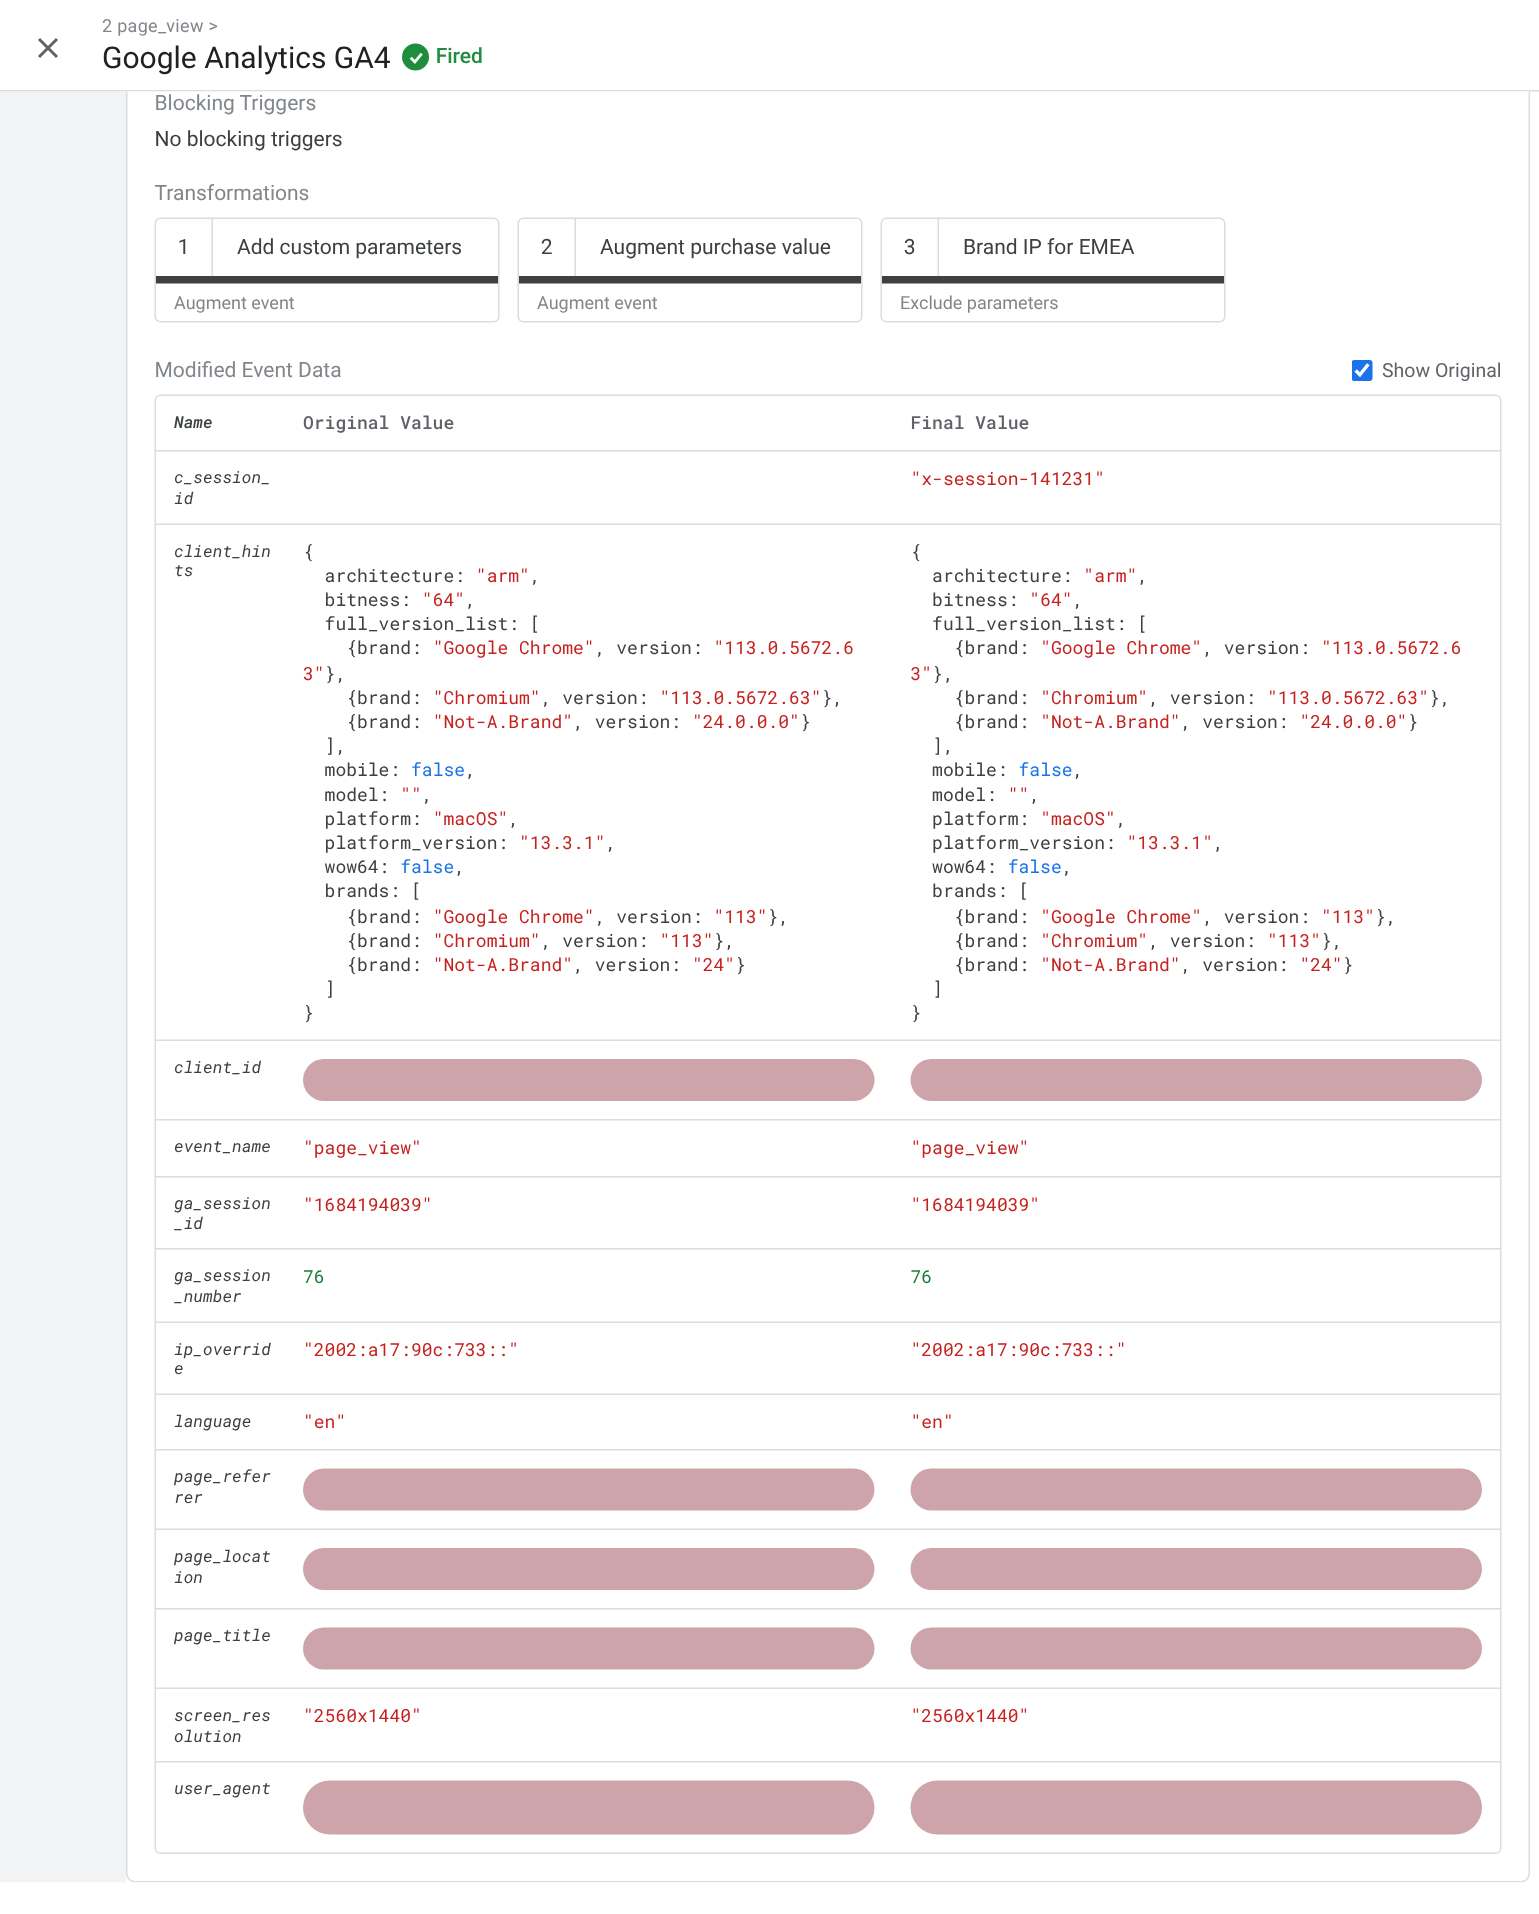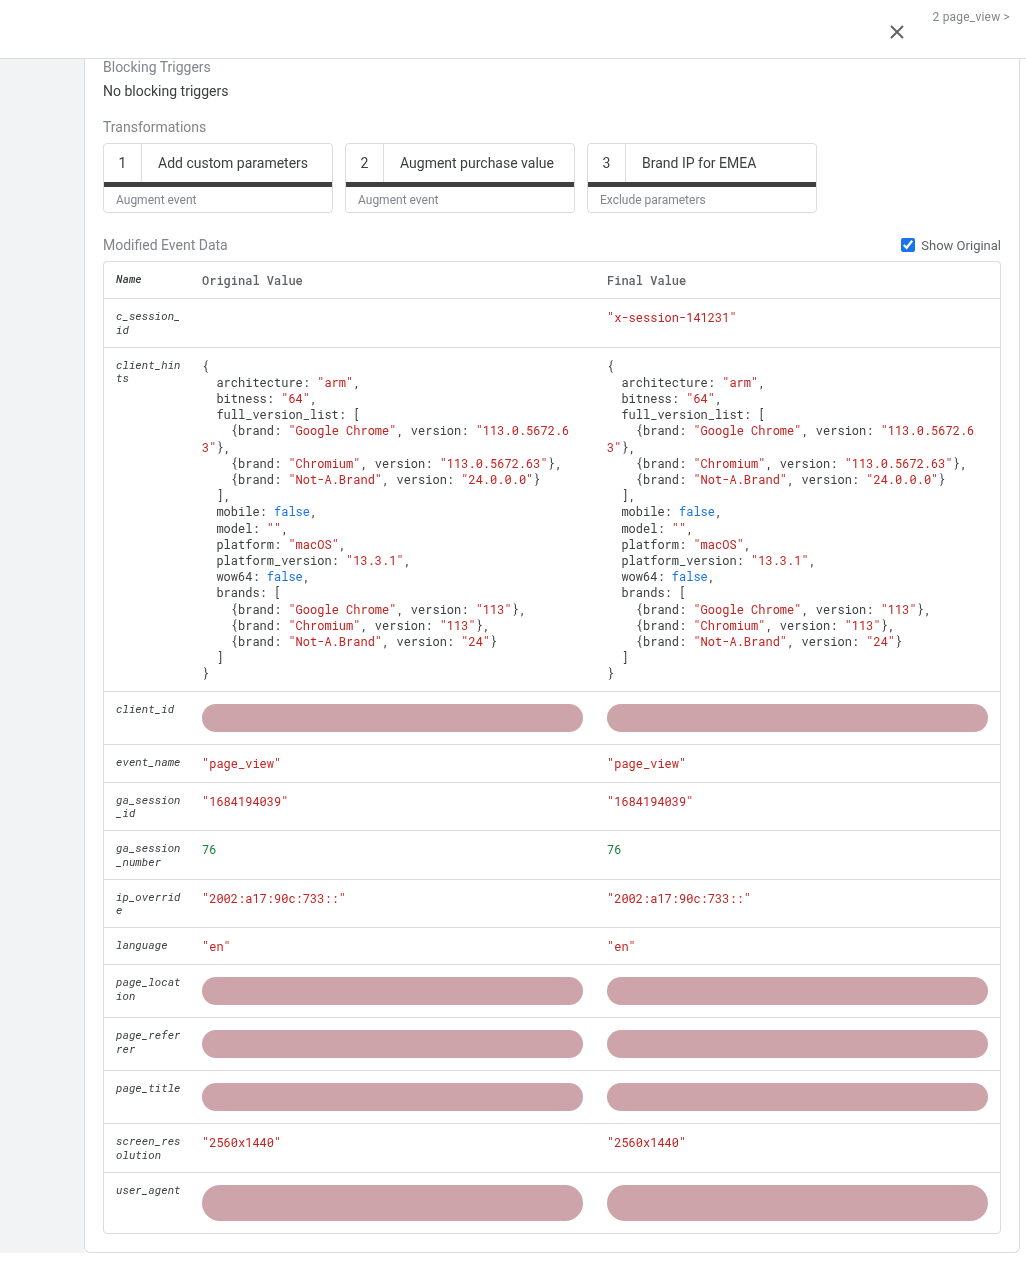--- a/index.html
+++ b/index.html
@@ -1,17 +1,17 @@
 <!DOCTYPE html>
 <html><head>
 <meta charset="utf-8">
 <style>
   * { box-sizing: border-box; margin: 0; padding: 0; }
   body { font-family: Roboto, -apple-system, BlinkMacSystemFont, "Segoe UI", Arial, sans-serif; font-size: 13px; color: #3c4043; background: #fff; width: 1026px; }
-  .header-bar { display: flex; align-items: flex-start; padding: 10px 16px 10px 16px; justify-content: flex-end; }
+  .header-bar { display: flex; align-items: flex-start; padding: 10px 16px 10px 16px; }
   .close-btn { width: 32px; height: 32px; display: flex; align-items: center; justify-content: center; margin-right: 20px; cursor: pointer; margin-top: 6px; }
   .close-btn svg { width: 14px; height: 14px; }
   .header-text { display: flex; flex-direction: column; }
   .breadcrumb { font-size: 12px; color: #80868b; margin-bottom: 2px; letter-spacing: 0.2px; }
   .title-row { display: flex; align-items: center; gap: 8px; }
   .page-title { font-size: 20px; font-weight: 400; color: #202124; }
   .fired-badge { display: flex; align-items: center; gap: 4px; }
   .check-circle { width: 18px; height: 18px; border-radius: 50%; background: #1e8e3e; display: flex; align-items: center; justify-content: center; }
   .check-circle svg { width: 11px; height: 11px; }
   .fired-text { color: #1e8e3e; font-weight: 500; font-size: 14px; }
@@ -48,20 +48,31 @@
 <body>
 
 <div class="header-bar">
   <div class="close-btn">
     <svg viewBox="0 0 14 14">
         <path d="M1 1 L13 13 M13 1 L1 13" stroke="#5f6368" stroke-width="2" fill="none"></path>
       </svg>
   </div>
   <div class="header-text">
     <div class="breadcrumb">2 page_view &gt;</div>
+    <div class="title-row">
+      <span class="page-title">Google Analytics GA4</span>
+      <span class="fired-badge">
+        <span class="check-circle">
+          <svg viewBox="0 0 12 12">
+              <path d="M2 6 L5 9 L10 3" stroke="#fff" stroke-width="2" fill="none"></path>
+            </svg>
+        </span>
+        <span class="fired-text">Fired</span>
+      </span>
+    </div>
   </div>
 </div>
 <div class="divider-line"></div>
 
 <div class="body-wrap">
   <div class="side-gap"></div>
   <div class="main-card">
     <div class="section-header">Blocking Triggers</div>
     <div class="normal-text">No blocking triggers</div>
 
@@ -143,30 +154,30 @@
     <div class="dt-name">ip_override</div>
     <div class="dt-orig"><span class="str">"2002:a17:90c:733::"</span></div>
     <div class="dt-final"><span class="str">"2002:a17:90c:733::"</span></div>
           </div>
           <div class="dt-row">
     <div class="dt-name">language</div>
     <div class="dt-orig"><span class="str">"en"</span></div>
     <div class="dt-final"><span class="str">"en"</span></div>
           </div>
           <div class="dt-row">
+    <div class="dt-name">page_referrer</div>
+    <div class="dt-orig">
+              <div class="redact"></div>
+            </div>
+    <div class="dt-final">
+              <div class="redact"></div>
+            </div>
+          </div>
+          <div class="dt-row">
     <div class="dt-name">page_location</div>
-    <div class="dt-orig">
-              <div class="redact"></div>
-            </div>
-    <div class="dt-final">
-              <div class="redact"></div>
-            </div>
-          </div>
-          <div class="dt-row">
-    <div class="dt-name">page_referrer</div>
     <div class="dt-orig">
               <div class="redact"></div>
             </div>
     <div class="dt-final">
               <div class="redact"></div>
             </div>
           </div>
           <div class="dt-row">
     <div class="dt-name">page_title</div>
     <div class="dt-orig">

